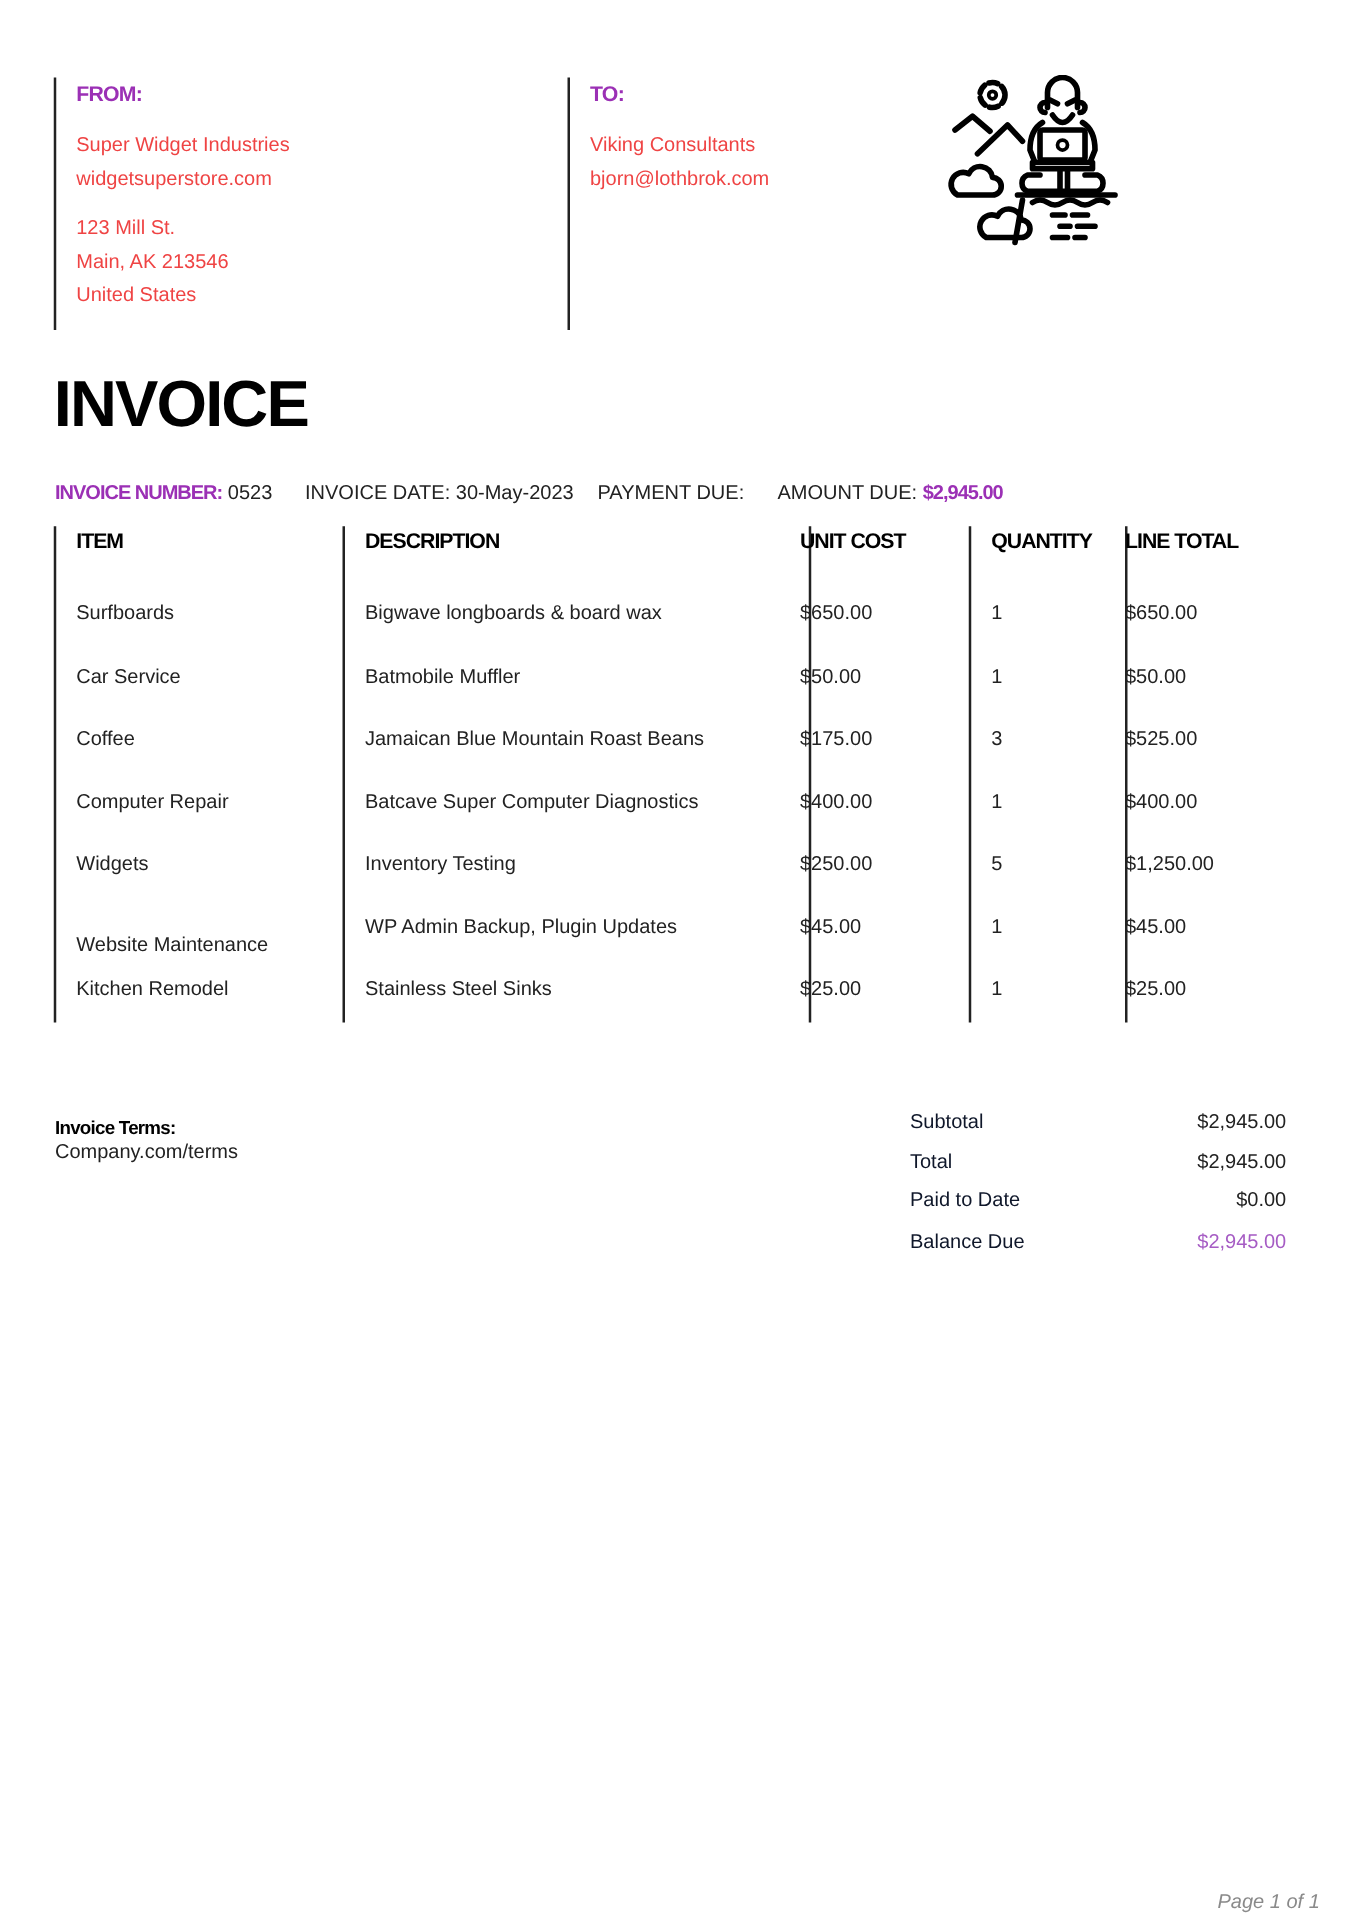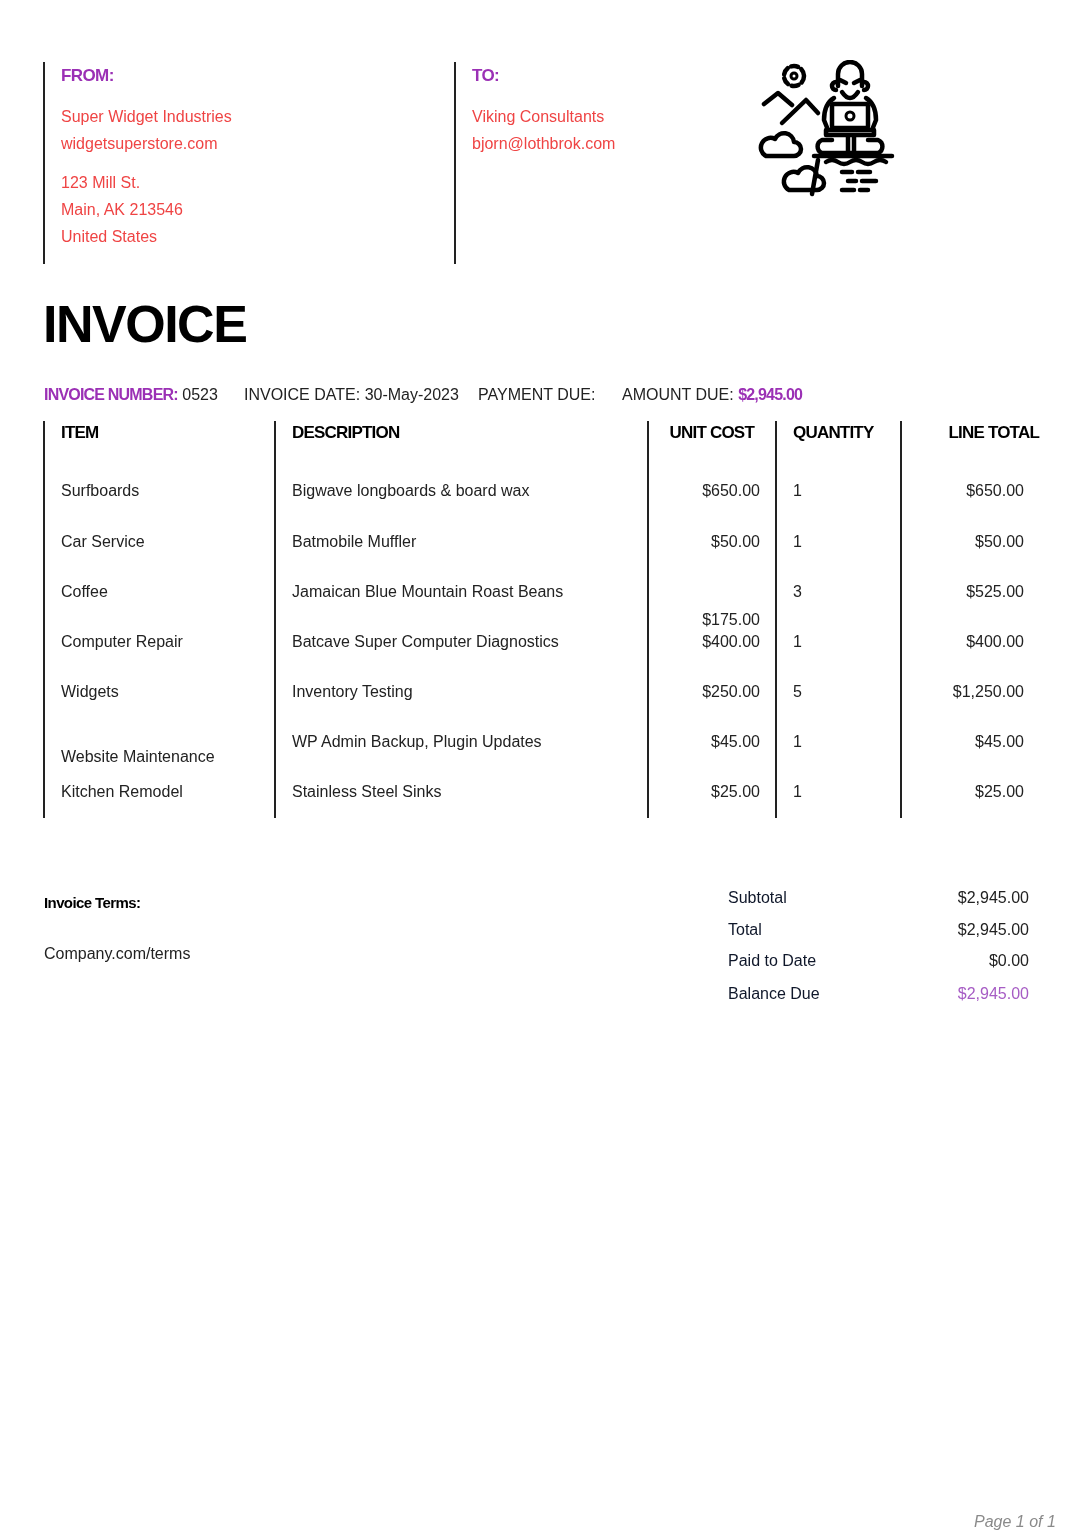--- a/index.html
+++ b/index.html
@@ -14,21 +14,21 @@
   .addr { font-size: 16px; line-height: 27px; color: #ef4444; }
 
   .title { font-size: 52px; font-weight: bold; letter-spacing: -1.5px; color: #000; }
 
   .meta { font-size: 16px; color: #222; white-space: nowrap; }
   .meta .k-purple { color: #9b30b5; font-weight: bold; letter-spacing: -0.8px; }
   .meta .v-purple { color: #9b30b5; font-weight: bold; letter-spacing: -0.8px; }
 
   .th { font-size: 17px; font-weight: bold; color: #000; letter-spacing: -0.8px; white-space: nowrap; }
   .td { font-size: 16px; color: #222; white-space: nowrap; }
-  .right { text-align: right; }
+  .right { text-align: left; }
 
   .terms-label { font-size: 15px; font-weight: bold; color: #000; letter-spacing: -0.6px; }
   .terms-val { font-size: 16px; color: #222; }
 
   .sum-label { font-size: 16px; color: #0f172a; }
   .sum-val { font-size: 16px; color: #222; text-align: right; width: 140px; }
   .sum-val.purple { color: #a65cc4; }
 
   .footer { font-size: 16px; color: #8a8a8a; font-style: italic; margin-left: 48px; }
 </style>
@@ -134,21 +134,21 @@
   <div>
     <div class="abs td" style="left:61px; top:533px;">Car Service</div>
     <div class="abs td" style="left:292px; top:533px;">Batmobile Muffler</div>
     <div class="abs td right" style="left:640px; width:120px; top:533px;">$50.00</div>
     <div class="abs td" style="left:793px; top:533px;">1</div>
     <div class="abs td right" style="left:900px; width:124px; top:533px;">$50.00</div>
   </div>
   <div>
     <div class="abs td" style="left:61px; top:583px;">Coffee</div>
     <div class="abs td" style="left:292px; top:583px;">Jamaican Blue Mountain Roast Beans</div>
-    <div class="abs td right" style="left:640px; width:120px; top:583px;margin-top:28px;">$175.00</div>
+    <div class="abs td right" style="left:640px; width:120px; top:583px;">$175.00</div>
     <div class="abs td" style="left:793px; top:583px;">3</div>
     <div class="abs td right" style="left:900px; width:124px; top:583px;">$525.00</div>
   </div>
   <div>
     <div class="abs td" style="left:61px; top:633px;">Computer Repair</div>
     <div class="abs td" style="left:292px; top:633px;">Batcave Super Computer Diagnostics</div>
     <div class="abs td right" style="left:640px; width:120px; top:633px;">$400.00</div>
     <div class="abs td" style="left:793px; top:633px;">1</div>
     <div class="abs td right" style="left:900px; width:124px; top:633px;">$400.00</div>
   </div>
@@ -169,21 +169,21 @@
   <div>
     <div class="abs td" style="left:61px; top:783px;">Kitchen Remodel</div>
     <div class="abs td" style="left:292px; top:783px;">Stainless Steel Sinks</div>
     <div class="abs td right" style="left:640px; width:120px; top:783px;">$25.00</div>
     <div class="abs td" style="left:793px; top:783px;">1</div>
     <div class="abs td right" style="left:900px; width:124px; top:783px;">$25.00</div>
   </div>
 </div>
 
 <div class="abs terms-label" style="left:44px; top:894px;">Invoice Terms:</div>
-<div class="abs terms-val" style="left:44px; top:913px;margin-top:32px;">Company.com/terms</div>
+<div class="abs terms-val" style="left:44px; top:913px;">Company.com/terms</div>
 
 <div>
   <div class="abs sum-label" style="left:728px; top:889px;">Subtotal</div>
   <div class="abs sum-val" style="left:889px; top:889px;">$2,945.00</div>
   <div class="abs sum-label" style="left:728px; top:921px;">Total</div>
   <div class="abs sum-val" style="left:889px; top:921px;">$2,945.00</div>
   <div class="abs sum-label" style="left:728px; top:952px;">Paid to Date</div>
   <div class="abs sum-val" style="left:889px; top:952px;">$0.00</div>
   <div class="abs sum-label" style="left:728px; top:985px;">Balance Due</div>
   <div class="abs sum-val purple" style="left:889px; top:985px;">$2,945.00</div>

